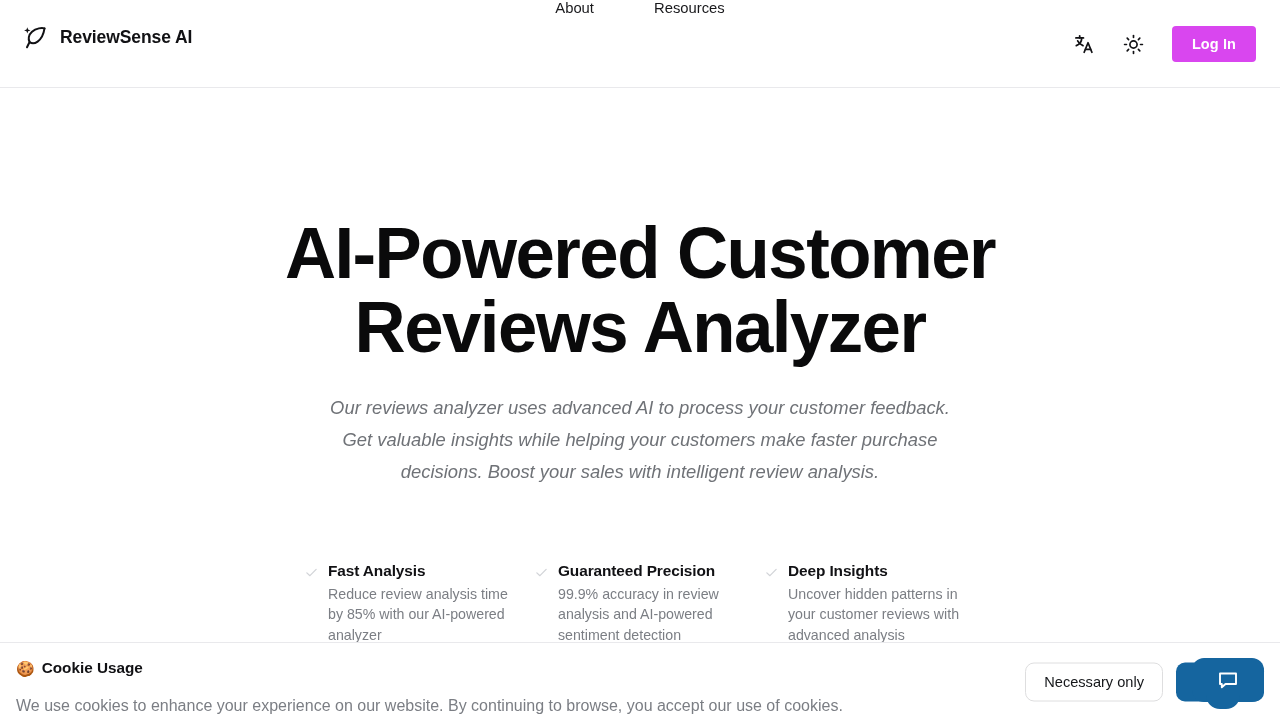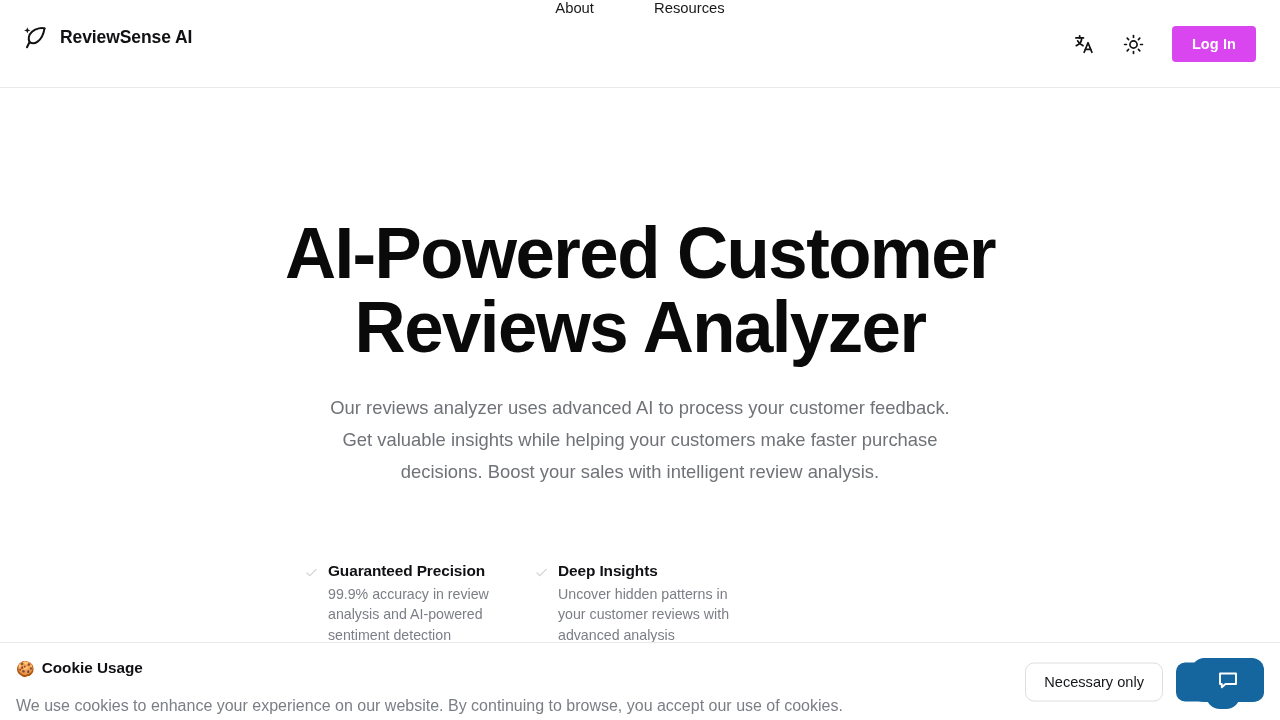--- a/index.html
+++ b/index.html
@@ -75,20 +75,21 @@
     transform:scaleX(0.97);
   }
   .hero-sub {
     margin-top:28px;
     font-size:18.4px;
     line-height:32px;
     color:#6f7277;
     width:644px;
     margin-left:auto; margin-right:auto;
     font-weight:400;
+    font-style:italic;
   }
 
   
   .features {
     position:absolute; top:561px; left:303px;
     width:700px;
     display:flex; gap:0;
   }
   .feature { width:230px; position:relative; padding-left:25px; }
   .feature .check {
@@ -217,20 +218,29 @@
     </div>
   </div>
 
   <div class="hero">
     <h1 class="hero-title">AI-Powered Customer Reviews Analyzer</h1>
     <p class="hero-sub">Our reviews analyzer uses advanced AI to process your customer feedback. Get valuable insights while helping your customers make faster purchase decisions. Boost your sales with intelligent review analysis.</p>
   </div>
 
   <div class="features">
 
+    <div class="feature">
+      <span class="check">
+        <svg width="13" height="13" viewBox="0 0 14 14" fill="none">
+          <path d="M2 7.4 L5.3 10.4 L12 3.6" stroke="#d2d4d8" stroke-width="1.4" stroke-linecap="round" stroke-linejoin="round"></path>
+        </svg>
+      </span>
+      <div class="feature-title">Fast Analysis</div>
+      <div class="feature-desc">Reduce review analysis time by 85% with our AI-powered analyzer</div>
+    </div>
 
     <div class="feature">
       <span class="check">
         <svg width="13" height="13" viewBox="0 0 14 14" fill="none">
           <path d="M2 7.4 L5.3 10.4 L12 3.6" stroke="#d2d4d8" stroke-width="1.4" stroke-linecap="round" stroke-linejoin="round"></path>
         </svg>
       </span>
       <div class="feature-title">Guaranteed Precision</div>
       <div class="feature-desc">99.9% accuracy in review analysis and AI-powered sentiment detection</div>
     </div>

